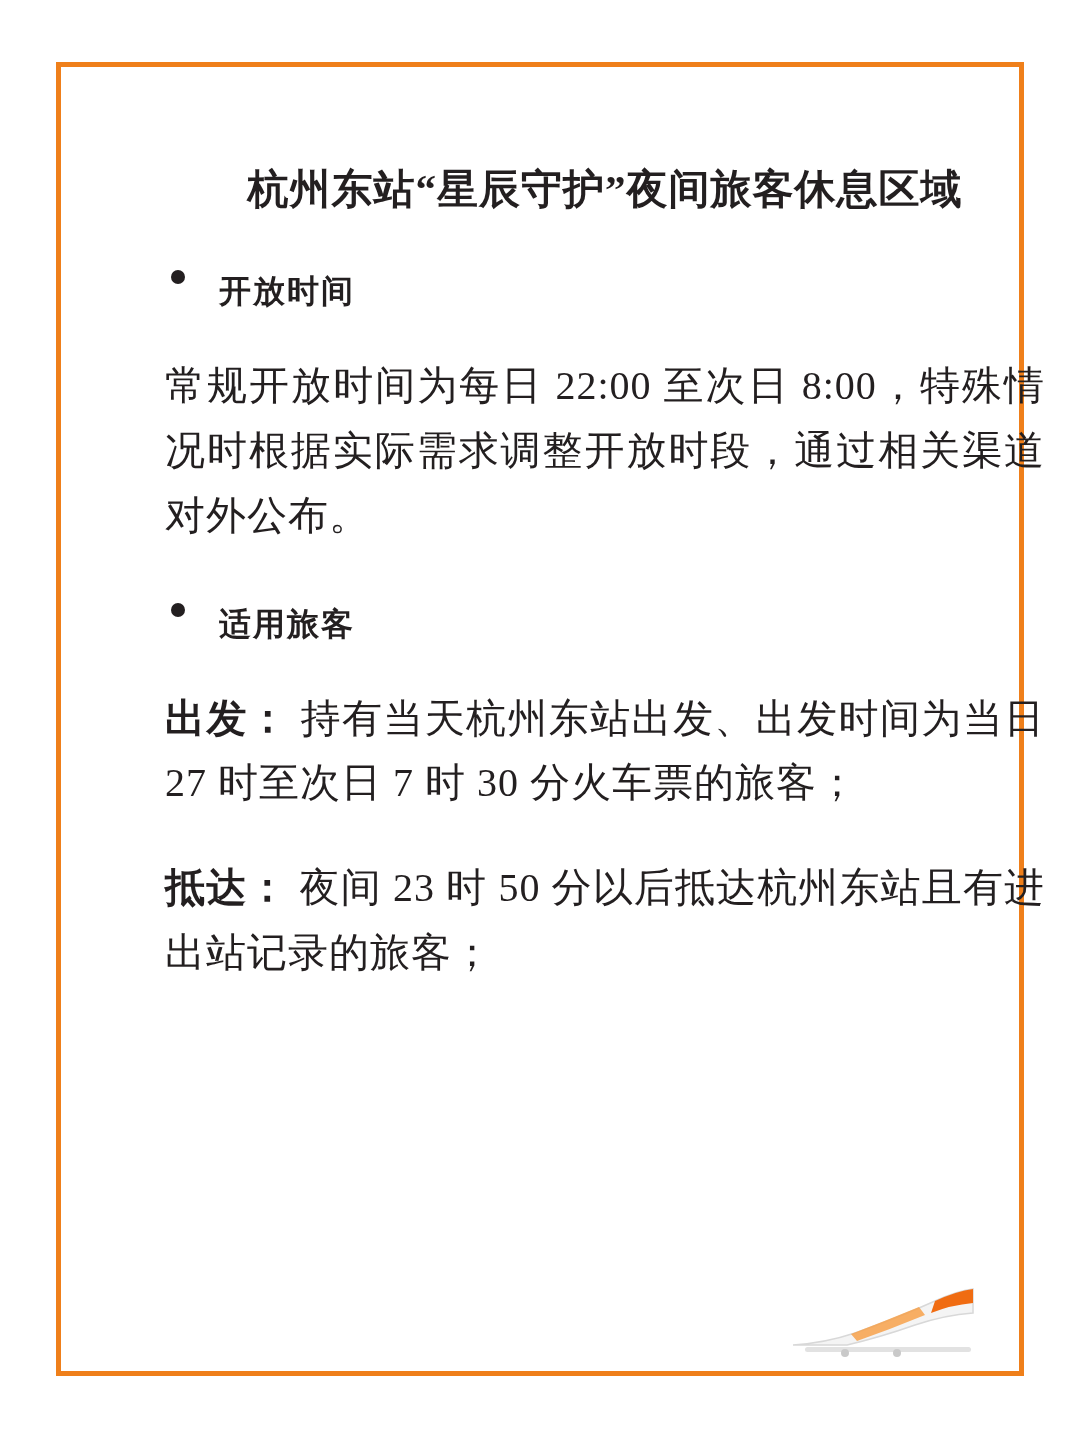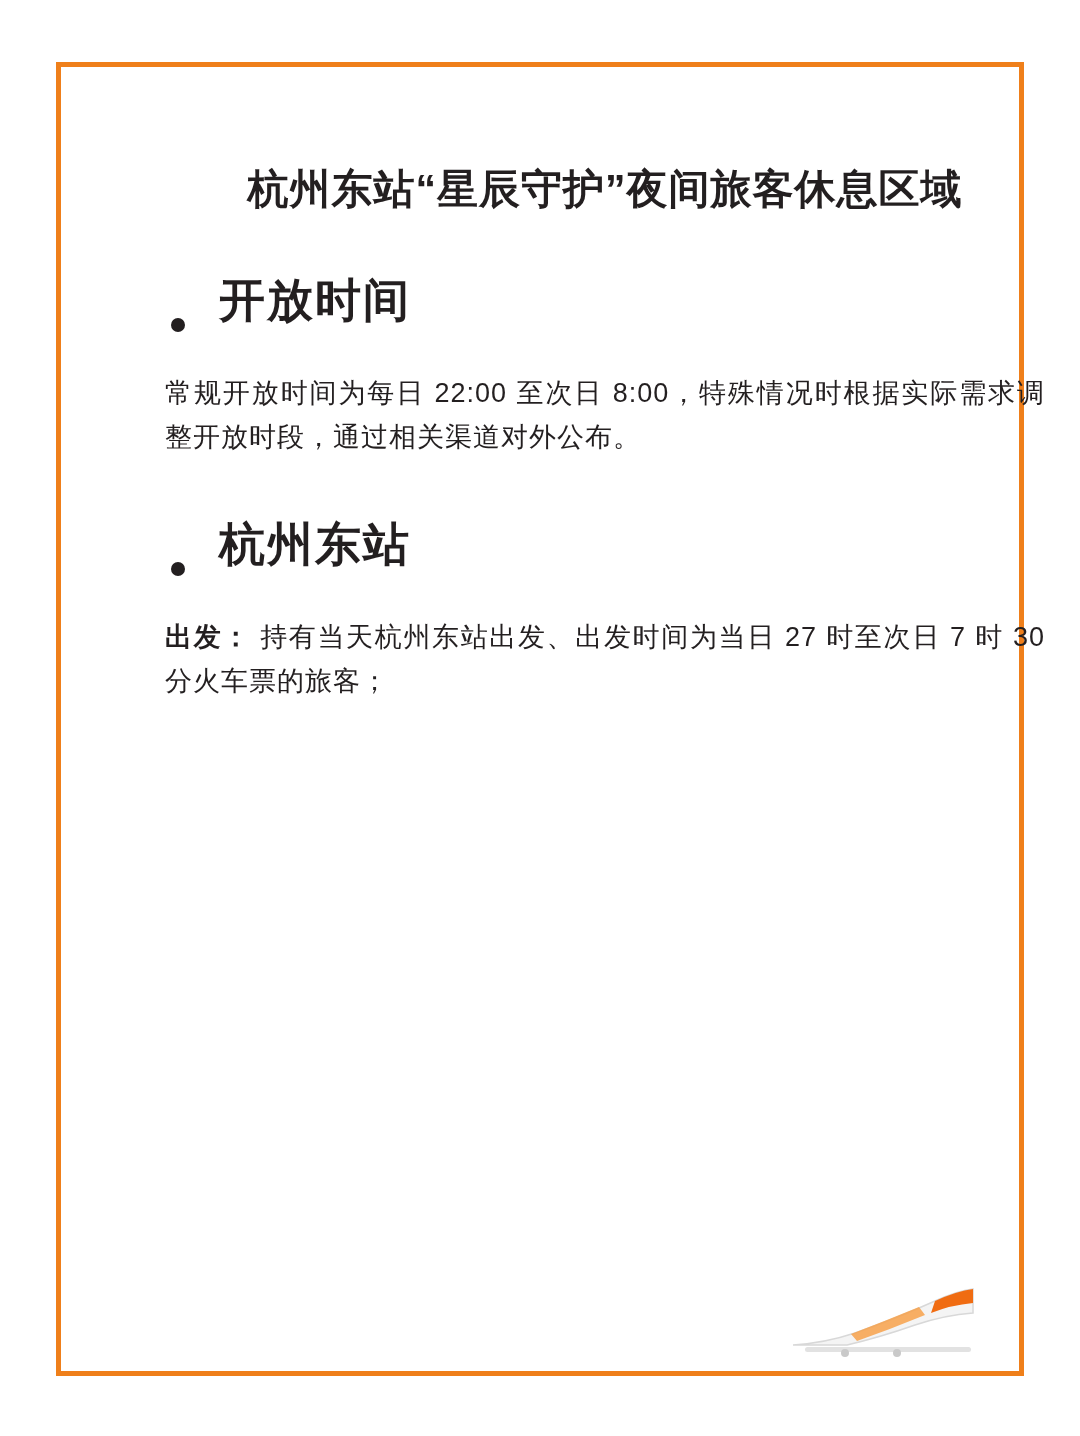--- a/index.html
+++ b/index.html
@@ -45,59 +45,59 @@
     margin: 0 0 0 0;
     padding: 0 14px;
     line-height: 1.3;
     color: #231f20;
   }
   .section {
     margin-top: 54px;
   }
   .section-heading {
     display: flex;
-    align-items: flex-end;
-    font-size: 46px;
+    align-items: flex-start;
+    font-size: 32px;
     font-weight: bold;
     letter-spacing: 2px;
     color: #231f20;
     margin-left: 6px;
   }
   .bullet-dot {
     width: 14px;
     height: 14px;
     border-radius: 50%;
     background: #231f20;
     display: inline-block;
     margin-right: 34px;
     flex: none;
   }
   .para {
-    font-size: 27px;
+    font-size: 40px;
     line-height: 1.62;
     letter-spacing: 1px;
     color: #231f20;
     margin-top: 40px;
   }
   .para.justified {
     text-align: justify;
     text-align-last: left;
     text-justify: inter-character;
   }
   .lbl {
     font-weight: bold;
   }
   .train {
     position: absolute;
     right: 44px;
     bottom: 12px;
     width: 190px;
     height: 80px;
   }
-  .pagewrap { position: relative; }
+  .pagewrap { position: relative; font-family: Liberation Serif, serif; }
 </style>
 </head>
 <body>
 
 <div class="page pagewrap">
   <div class="frame">
     <div class="content">
 
       <h1 class="doc-title">杭州东站“星辰守护”夜间旅客休息区域</h1>
 
@@ -107,28 +107,32 @@
           <span>开放时间</span>
         </div>
         <p class="para justified">
           <span>常规开放时间为每日 22:00 至次日 8:00，特殊情况时根据实际需求调整开放时段，通过相关渠道对外公布。</span>
         </p>
       </div>
 
       <div class="section">
         <div class="section-heading">
           <span class="bullet-dot"></span>
-          <span>杭州东站</span>
+          <span>适用旅客</span>
         </div>
 
         <p class="para justified">
           <span class="lbl">出发：</span>
           <span>持有当天杭州东站出发、出发时间为当日 27 时至次日 7 时 30 分火车票的旅客；</span>
         </p>
 
+        <p class="para justified">
+          <span class="lbl">抵达：</span>
+          <span>夜间 23 时 50 分以后抵达杭州东站且有进出站记录的旅客；</span>
+        </p>
 
       </div>
 
     </div>
 
     <svg class="train" viewBox="0 0 190 80">
       <g>
         <path d="M8 66 Q40 64 70 54 Q110 40 150 22 Q172 12 188 10 L188 34 Q160 36 130 46 Q96 58 62 66 Z" fill="#f4f4f4" stroke="#d8d8d8" stroke-width="1.5"></path>
         <path d="M150 22 Q172 12 188 10 L188 24 Q166 26 146 34 Z" fill="#f06c12"></path>
         <path d="M66 55 Q100 42 134 28 L140 36 Q106 50 72 62 Z" fill="#f7a14a" opacity="0.85"></path>

